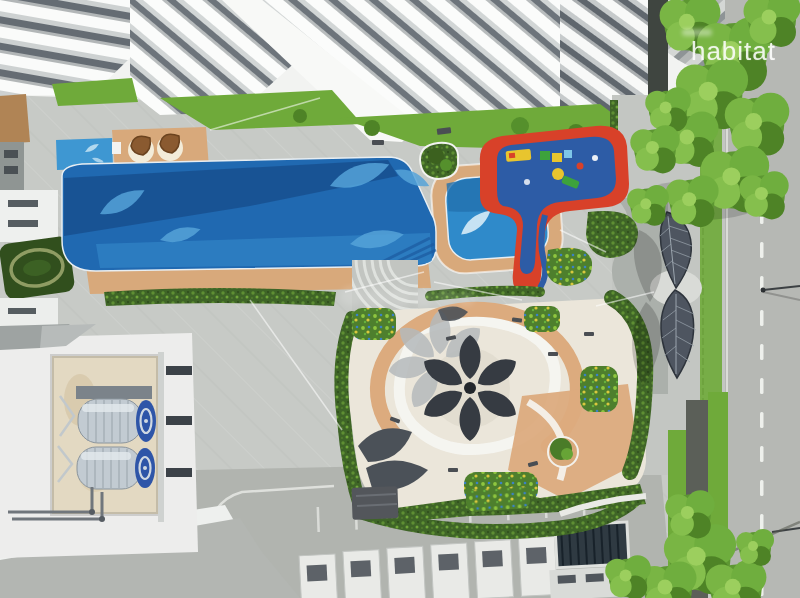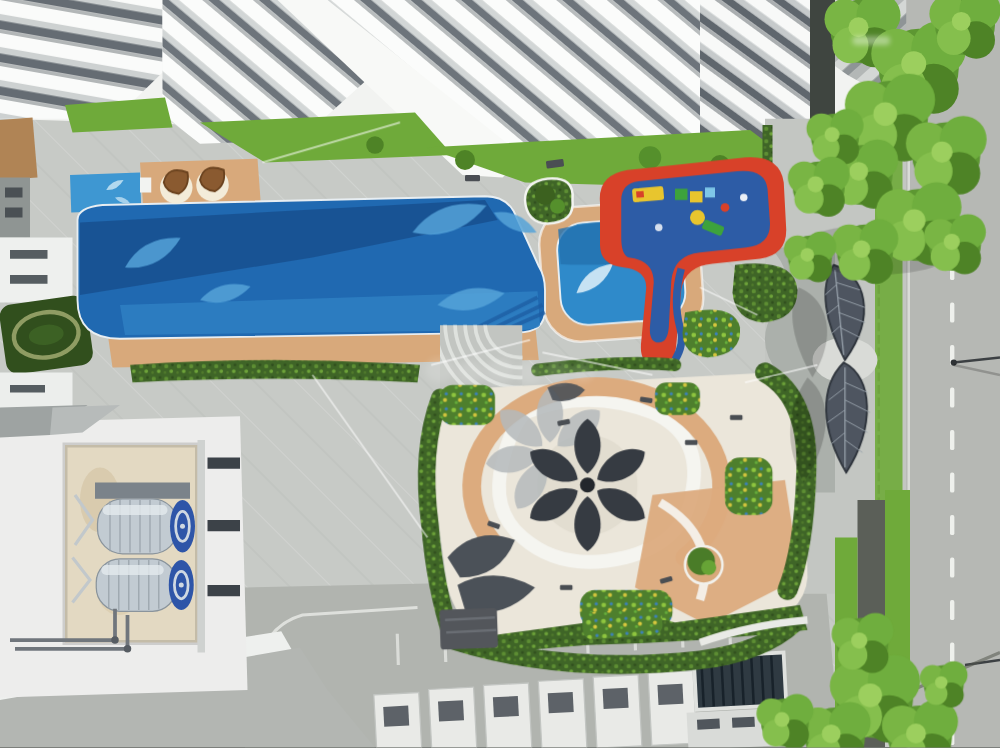--- a/index.html
+++ b/index.html
@@ -523,13 +523,14 @@
     <ellipse cx="352" cy="296" rx="12" ry="10"></ellipse>
     <ellipse cx="376" cy="298" rx="11" ry="9"></ellipse>
     <ellipse cx="400" cy="297" rx="12" ry="10"></ellipse>
     <ellipse cx="424" cy="298" rx="10" ry="9"></ellipse>
     <ellipse cx="446" cy="297" rx="11" ry="10"></ellipse>
     <ellipse cx="466" cy="298" rx="9" ry="8"></ellipse>
   </g>
 </svg>
 
 <div class="wm-small"></div>
+<div class="wm-brand">habitat</div>
 </div>
 
 </body></html>

